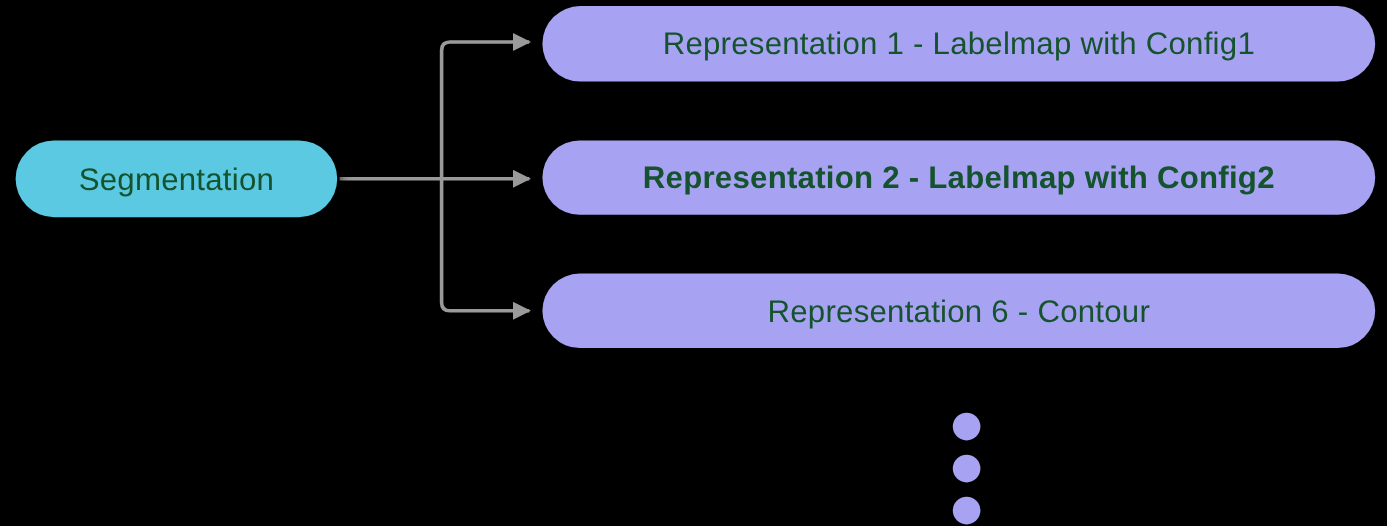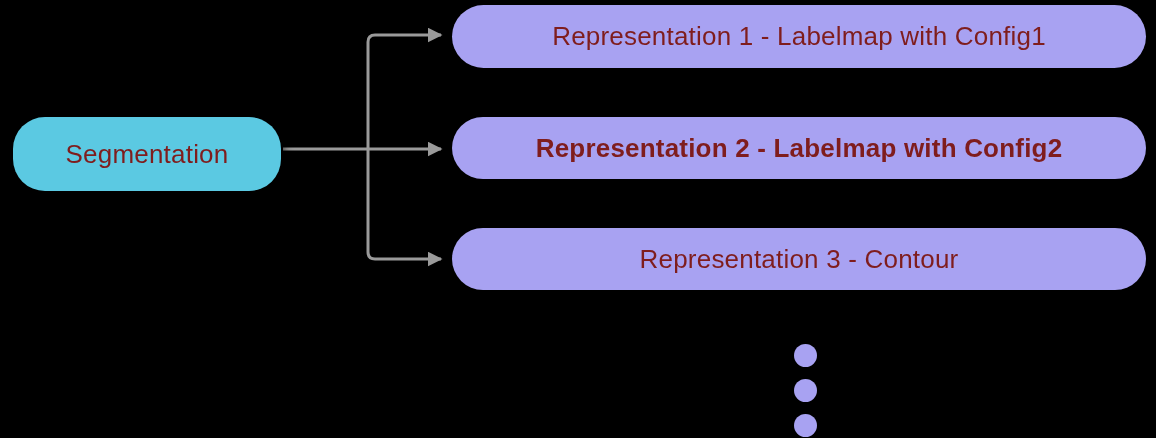--- a/index.html
+++ b/index.html
@@ -15,21 +15,21 @@
     overflow: hidden;
     font-family: "Liberation Sans", sans-serif;
   }
   .node {
     position: absolute;
     display: flex;
     align-items: center;
     justify-content: center;
     box-sizing: border-box;
     border-radius: 32px;
-    color: #7f1d1d;
+    color: #14532d;
     font-size: 26px;
     font-weight: 400;
     letter-spacing: 0.2px;
     text-align: center;
     box-shadow: 2px 5px 10px rgba(0,0,0,0.85);
     user-select: none;
   }
   .node-source {
     background: #5BC9E2;
   }
@@ -66,25 +66,25 @@
 
     <path d="M 283 149 L 368 149" stroke="#9A9A9A" stroke-width="3" fill="none" stroke-linecap="butt"></path>
 
     <path d="M 368 149 L 368 42 Q 368 35 375 35 L 441 35" stroke="#9A9A9A" stroke-width="3" fill="none" stroke-linecap="butt" marker-end="url(#arrowGray)"></path>
 
     <path d="M 368 149 L 441 149" stroke="#9A9A9A" stroke-width="3" fill="none" stroke-linecap="butt" marker-end="url(#arrowGray)"></path>
 
     <path d="M 368 149 L 368 252 Q 368 259 375 259 L 441 259" stroke="#9A9A9A" stroke-width="3" fill="none" stroke-linecap="butt" marker-end="url(#arrowGray)"></path>
   </svg>
 
-  <div class="node node-source" style="left:13px; top:117px; width:268px; height:74px;">Segmentation</div>
+  <div class="node node-source" style="left:13px; top:117px; width:268px; height:64px;">Segmentation</div>
 
   <div class="node node-rep" style="left:452px; top:5px; width:694px; height:63px;">Representation 1 - Labelmap with Config1</div>
 
   <div class="node node-rep" style="left:452px; top:117px; width:694px; height:62px;font-weight:bold;">Representation 2 - Labelmap with Config2</div>
 
-  <div class="node node-rep" style="left:452px; top:228px; width:694px; height:62px;">Representation 3 - Contour</div>
+  <div class="node node-rep" style="left:452px; top:228px; width:694px; height:62px;">Representation 6 - Contour</div>
 
   <div class="ellipsis-dot" style="left:794px; top:344px;"></div>
   <div class="ellipsis-dot" style="left:794px; top:379px;"></div>
   <div class="ellipsis-dot" style="left:794px; top:414px;"></div>
 
 </div>
 
 </body></html>

